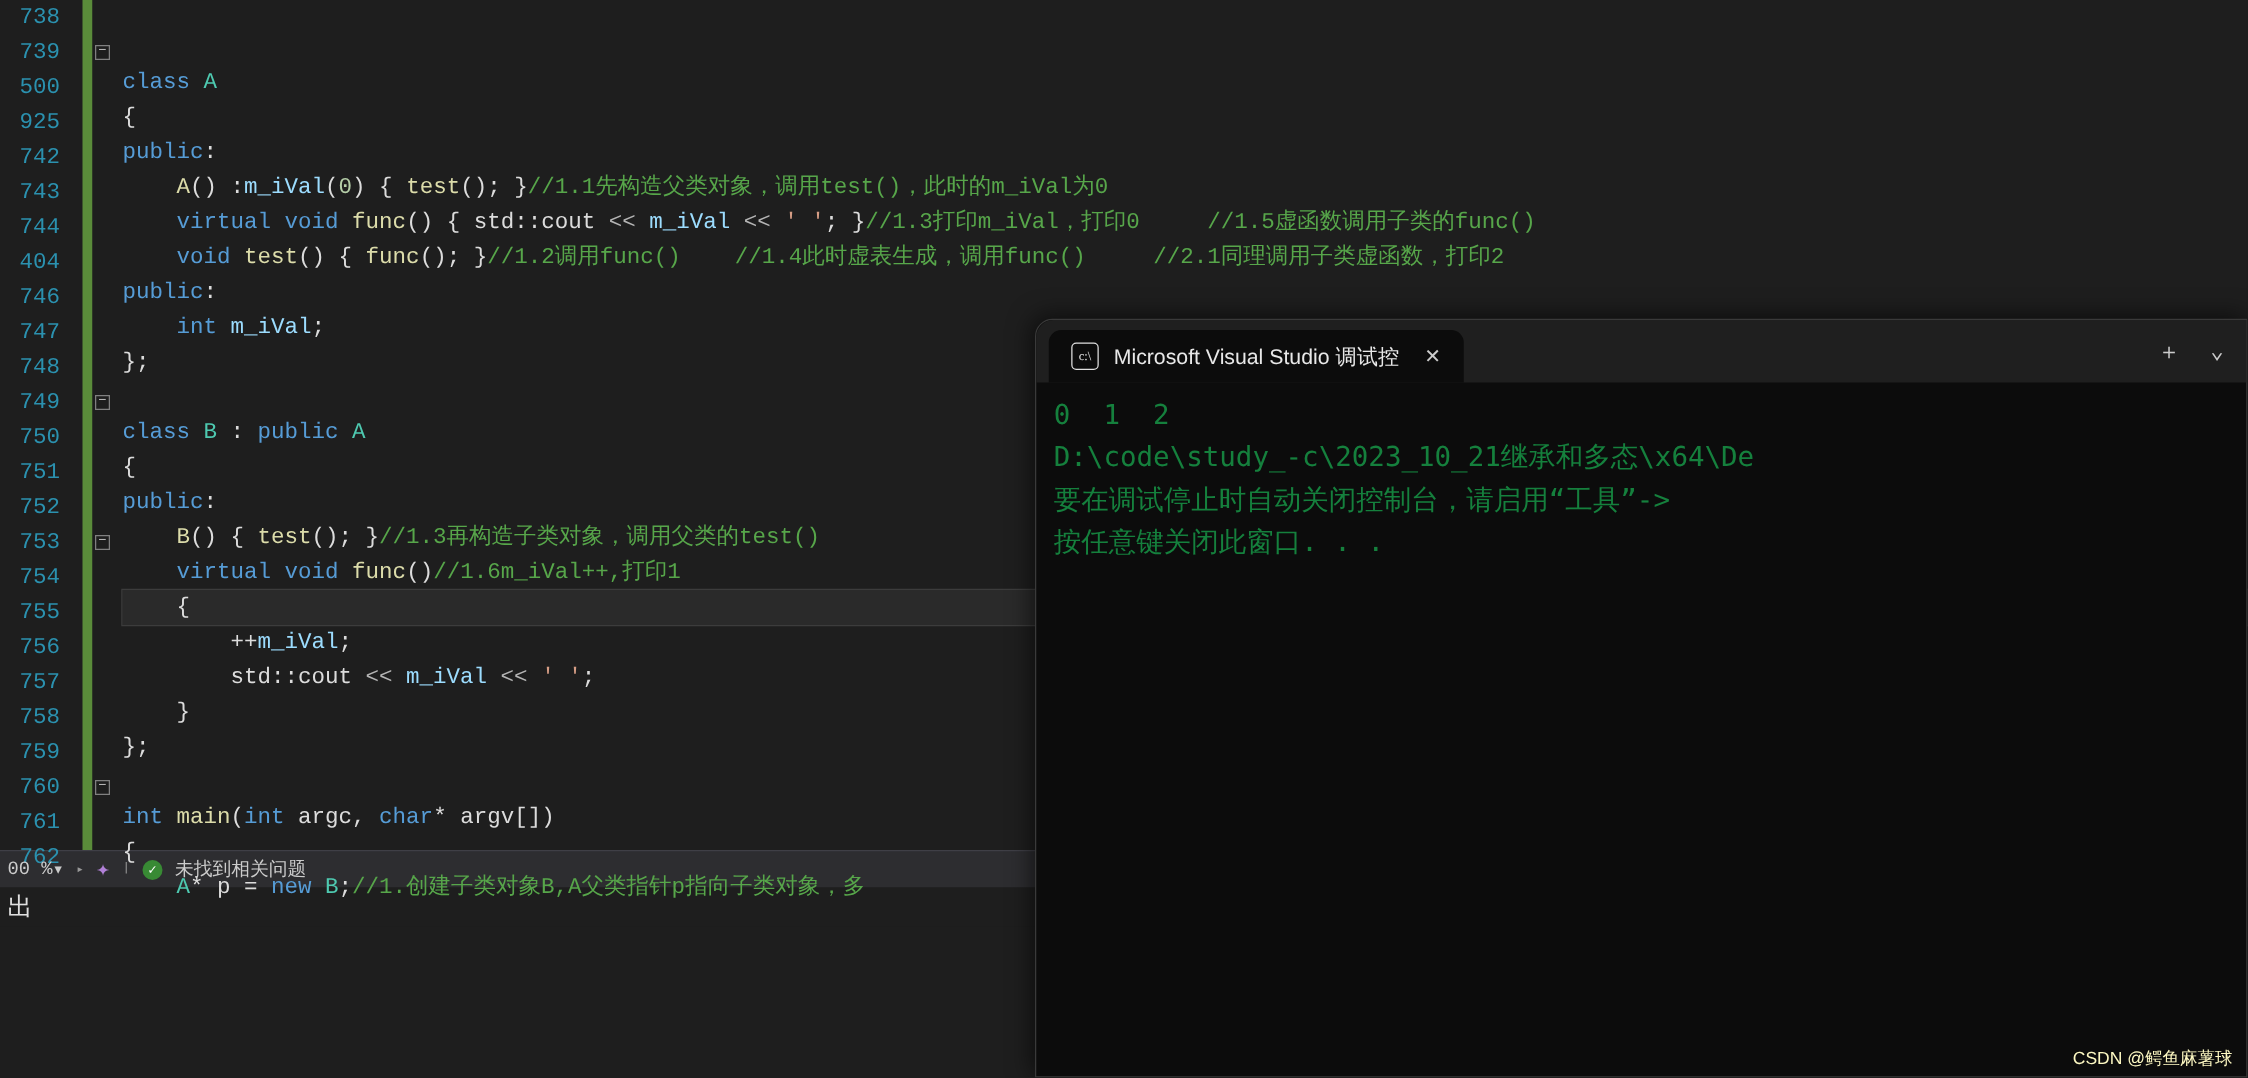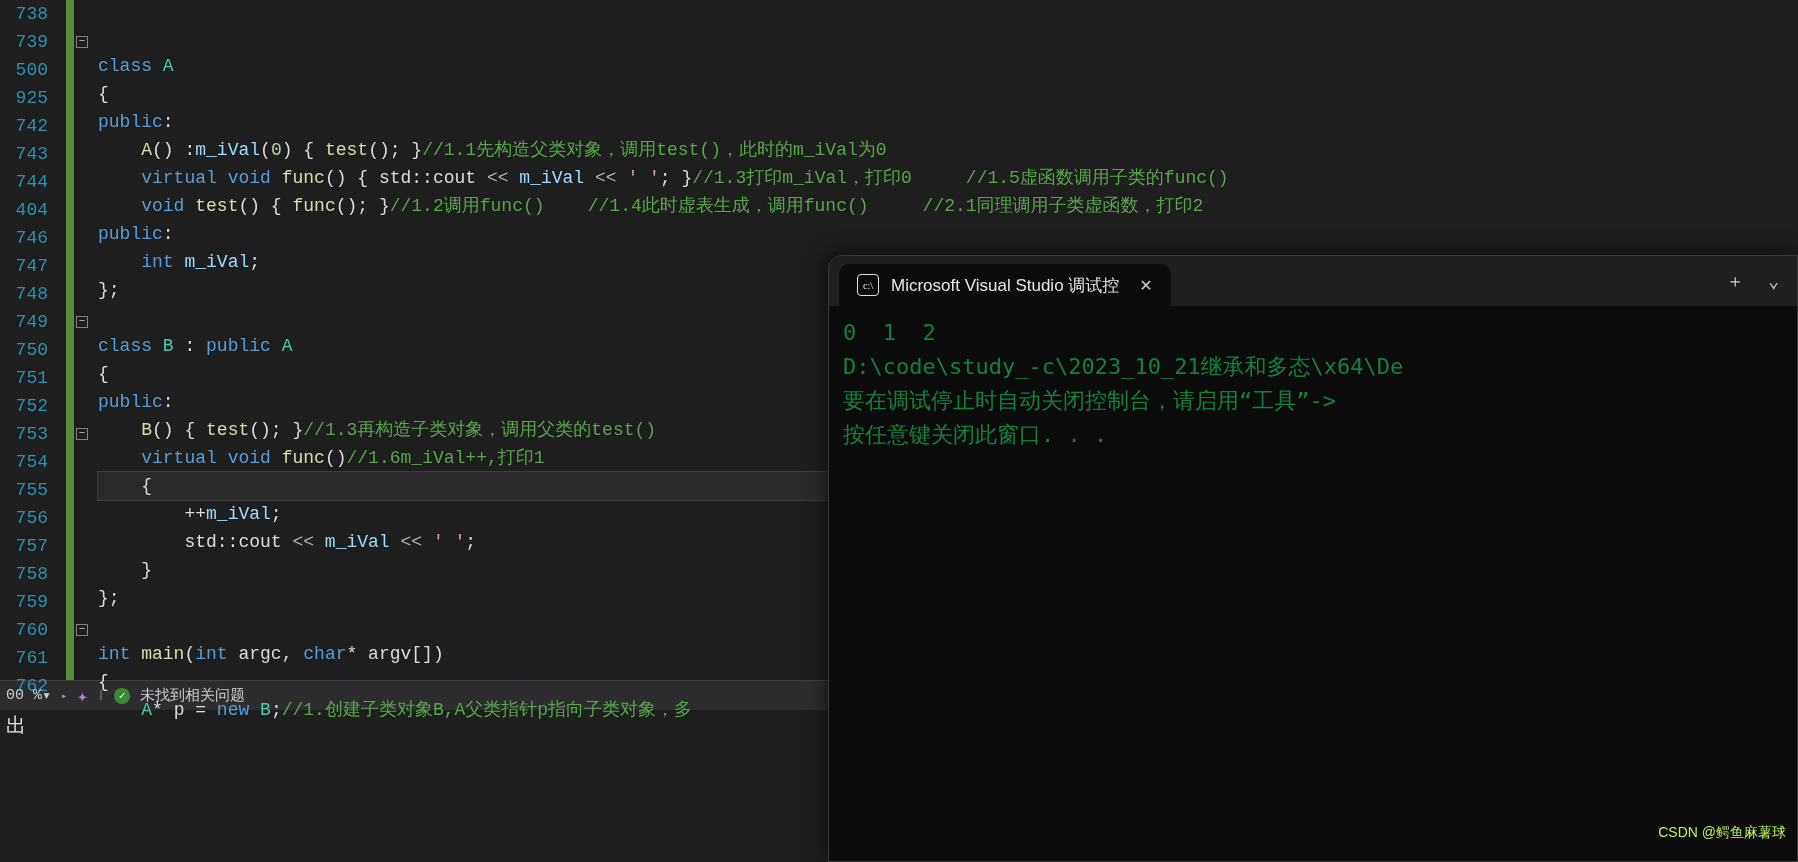--- a/index.html
+++ b/index.html
@@ -144,22 +144,22 @@
   padding: 10px 14px;
   color: #15803d;
   font-family: 'NSimSun','SimSun',Consolas,monospace;
   font-size: 22px;
   line-height: 34px;
   white-space: pre-wrap;
 }
 .watermark {
   position: absolute;
   right: 12px;
-  bottom: 20px;
-  color: #bef264;
+  bottom: 6px;
+  color: #fef9c3;
   font-size: 14px;
   font-family: 'Microsoft YaHei', sans-serif;
 }
 </style>
 </head>
 <body>
 
 <div class="editor-area">
   <div class="gutter" id="gutter">
       <div class="ln">738</div>

